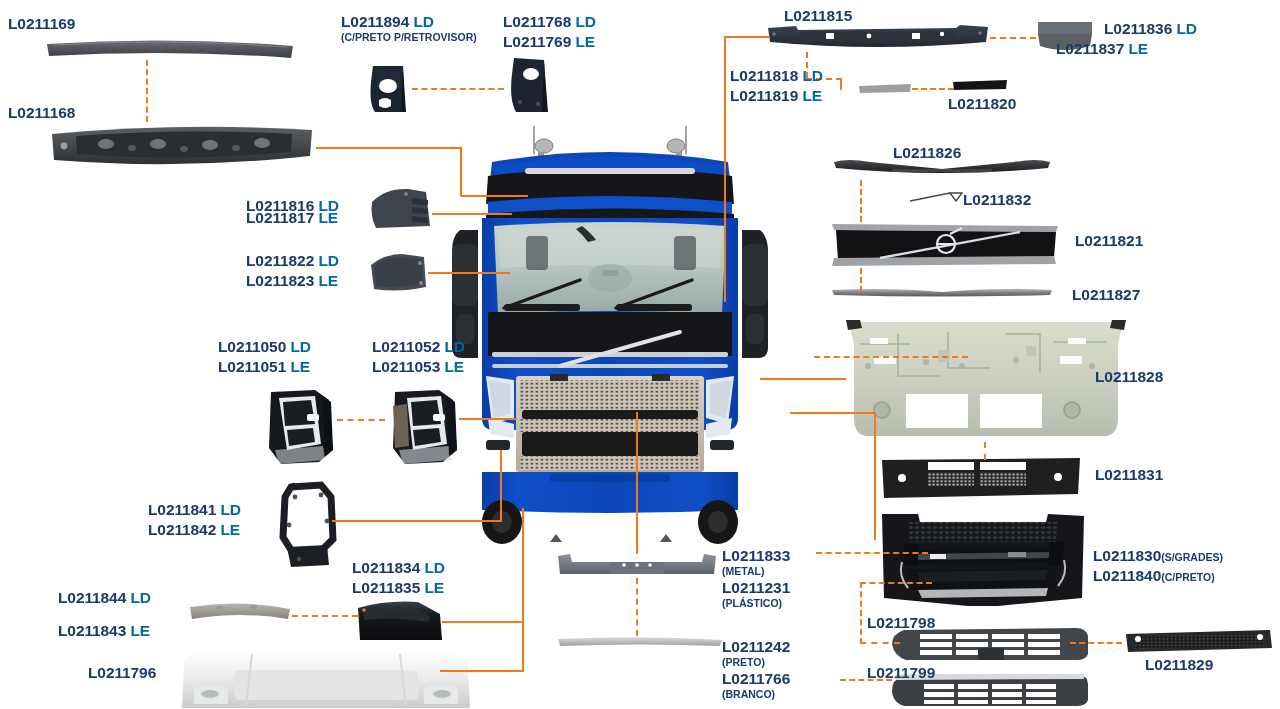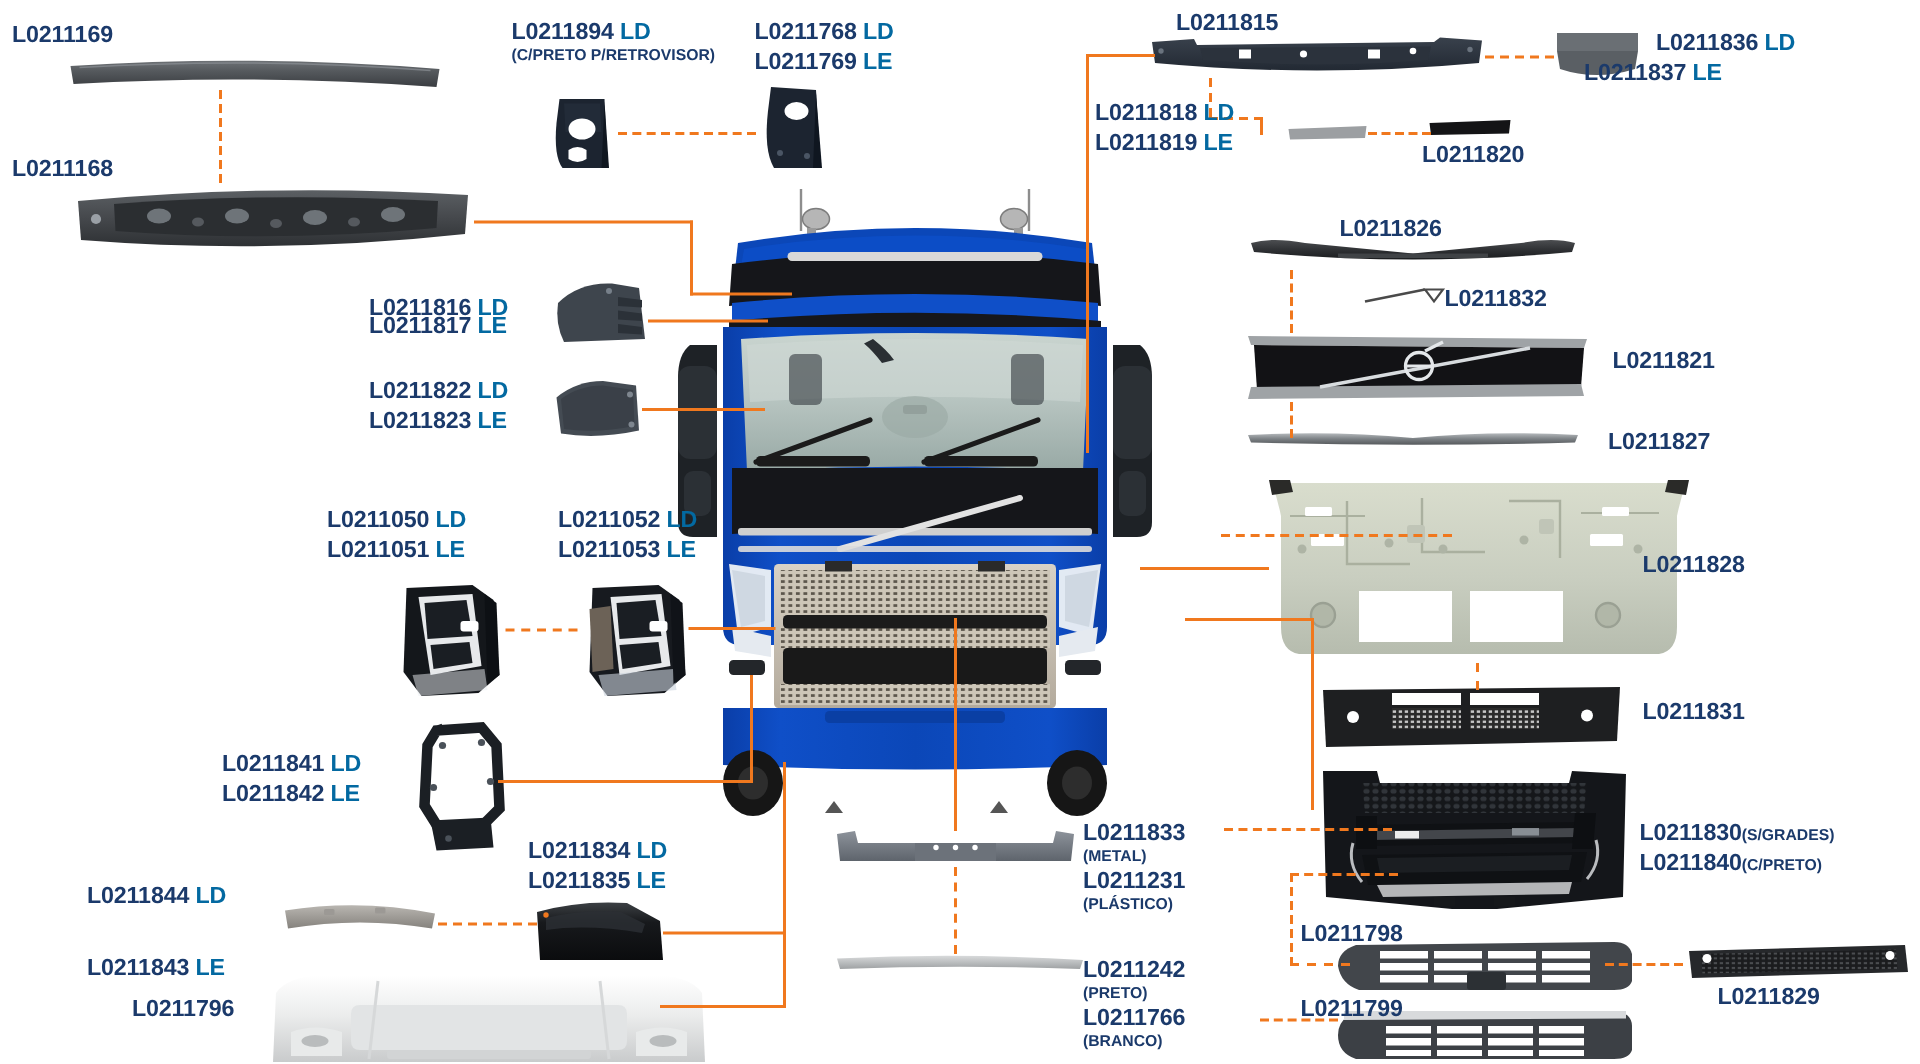--- a/index.html
+++ b/index.html
@@ -759,21 +759,21 @@
   </div>
   <div class="lbl" style="left:352px; top:578px;">
     <span>L0211835</span>
     <span class="suffix">LE</span>
   </div>
 
   <div class="lbl" style="left:58px; top:588px;">
     <span>L0211844</span>
     <span class="suffix">LD</span>
   </div>
-  <div class="lbl" style="left:58px; top:636px;">
+  <div class="lbl" style="left:58px; top:621px;">
     <span>L0211843</span>
     <span class="suffix">LE</span>
   </div>
   <div class="lbl" style="left:88px; top:663px;">
     <span>L0211796</span>
   </div>
 
   <div class="lbl" style="left:722px; top:546px;">
     <span>L0211833</span>
     <span class="sub">(METAL)</span>

